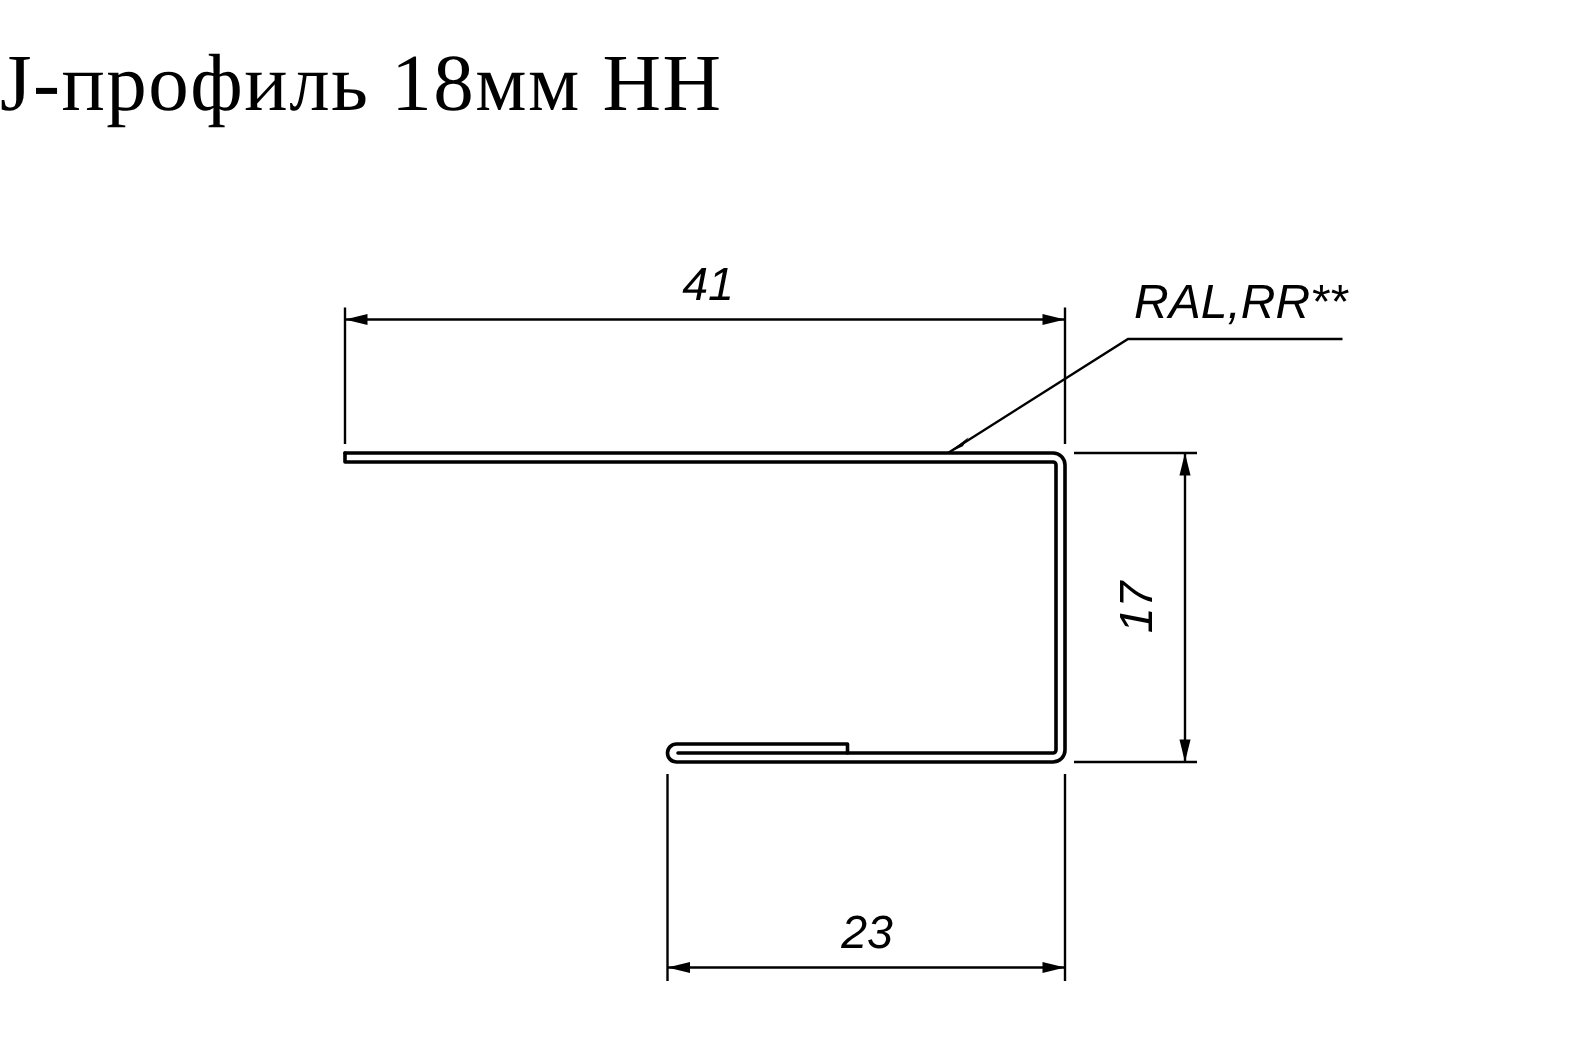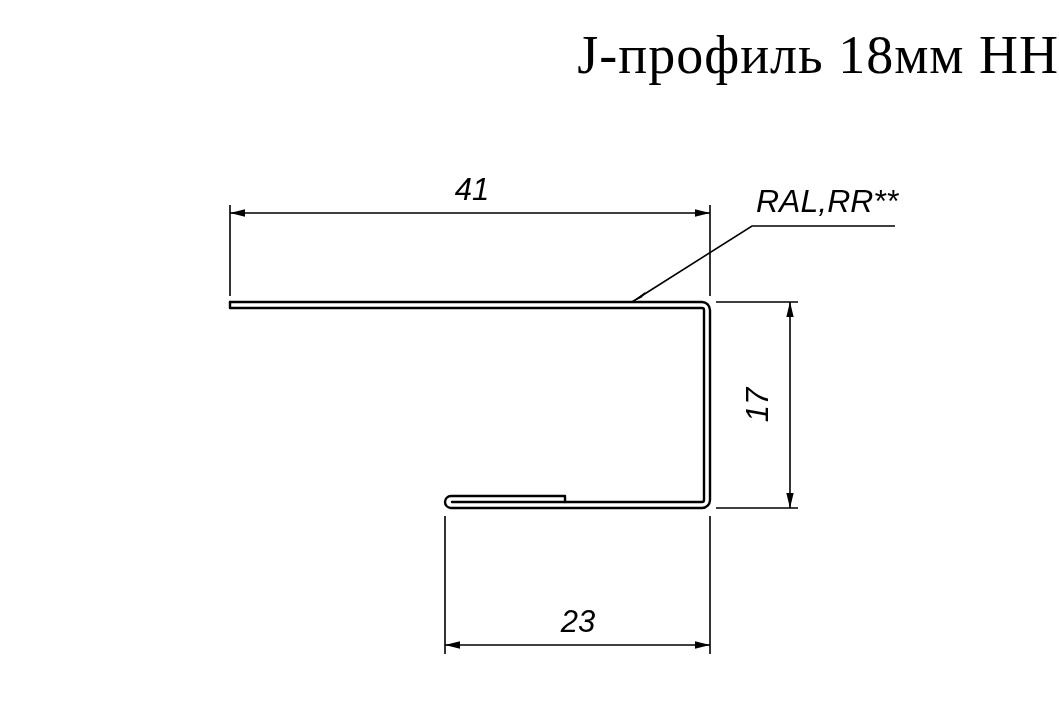--- a/index.html
+++ b/index.html
@@ -15,21 +15,21 @@
     position: relative;
     width: 1059px;
     height: 707px;
     background: #ffffff;
   }
   .drawing-title {
     position: absolute;
     top: 24px;
     left: 0;
     width: 100%;
-    text-align: right;
+    text-align: left;
     font-family: "Liberation Serif", serif;
     font-size: 54px;
     font-weight: 500;
     color: #000000;
     letter-spacing: 1px;
     user-select: none;
   }
   svg { position: absolute; top: 0; left: 0; }
   .dim-text {
     font-family: "Liberation Sans", sans-serif;

